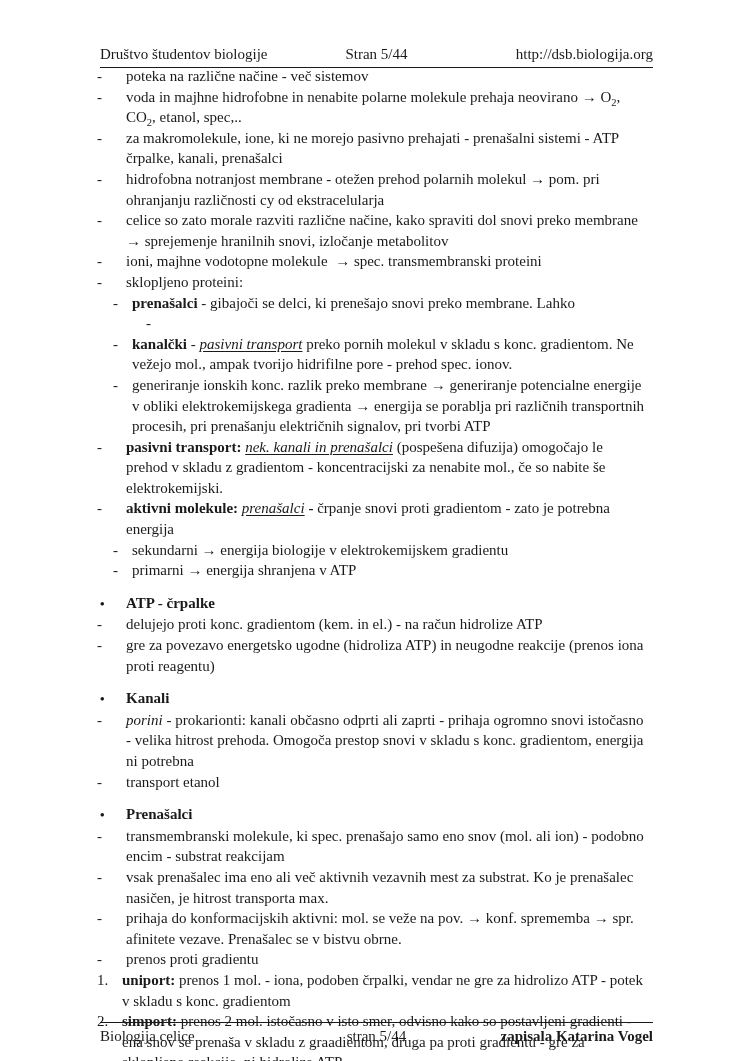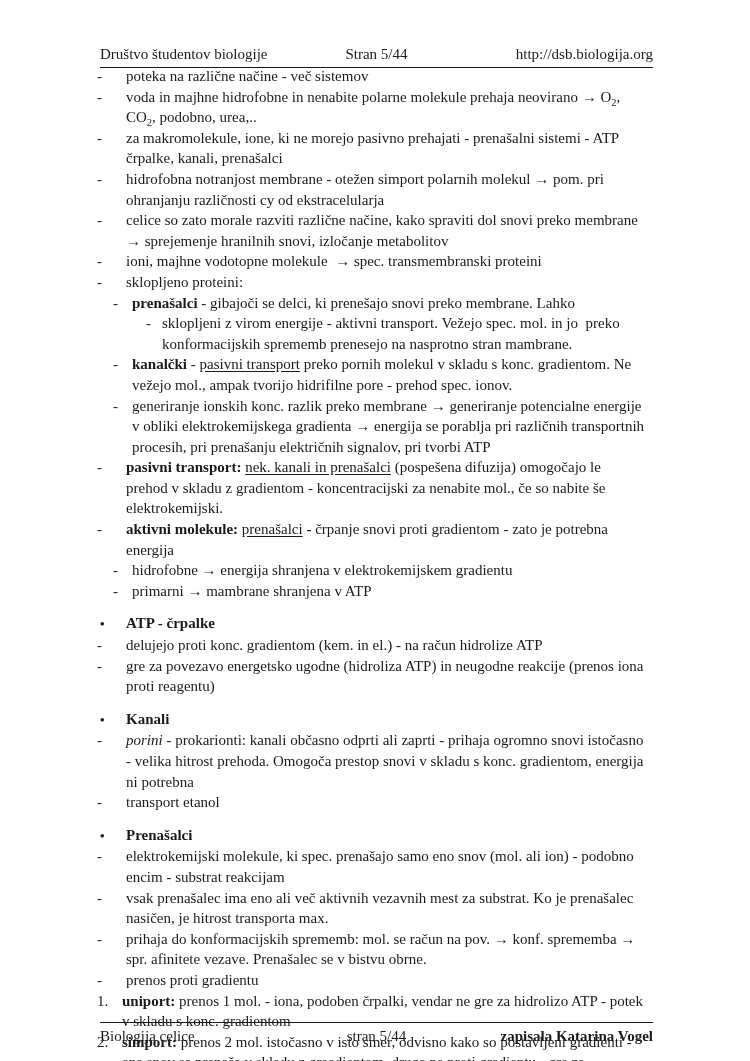--- a/index.html
+++ b/index.html
@@ -42,94 +42,93 @@
   .li2{padding-left:16px;}
   .li2 .marker{width:19px;}
   .li3{padding-left:49px;}
   .li3 .marker{width:16px;}
   .num .marker{width:25px;}
   .heading{padding-left:3px;margin-top:12px;font-weight:bold;}
   .heading .marker{width:26px;font-size:13px;}
   .b{font-weight:bold;}
   .i{font-style:italic;}
   .bi{font-weight:bold;}
-  .u{text-decoration:underline;text-underline-offset:2px;}
+  .u{text-decoration:underline;text-underline-offset:2px;font-style:italic;}
   sub{font-size:0.7em;line-height:0;}
 </style>
 </head>
 <body>
 
 <div class="page">
 
   <div class="hdr">
     <span class="c">Stran 5/44</span>
     <span class="l">Društvo študentov biologije</span>
     <span class="r">http://dsb.biologija.org</span>
   </div>
 
   <div class="doc-body" id="content">
       <div class="row li1">
         <span class="marker">-</span>
         <span class="text"><span>poteka na različne načine - več sistemov</span></span>
       </div>
       <div class="row li1">
         <span class="marker">-</span>
-        <span class="text"><span>voda in majhne hidrofobne in nenabite polarne molekule prehaja neovirano → O</span><sub>2</sub><span>, CO</span><sub>2</sub><span>, podobno, urea,..</span></span>
+        <span class="text"><span>voda in majhne hidrofobne in nenabite polarne molekule prehaja neovirano → O</span><sub>2</sub><span>, CO</span><sub>2</sub><span>, etanol, spec,..</span></span>
       </div>
       <div class="row li1">
         <span class="marker">-</span>
         <span class="text"><span>za makromolekule, ione, ki ne morejo pasivno prehajati - prenašalni sistemi - ATP črpalke, kanali, prenašalci</span></span>
       </div>
       <div class="row li1">
         <span class="marker">-</span>
-        <span class="text"><span>hidrofobna notranjost membrane - otežen simport polarnih molekul → pom. pri ohranjanju različnosti cy od ekstracelularja</span></span>
+        <span class="text"><span>hidrofobna notranjost membrane - otežen prehod polarnih molekul → pom. pri ohranjanju različnosti cy od ekstracelularja</span></span>
       </div>
       <div class="row li1">
         <span class="marker">-</span>
         <span class="text"><span>celice so zato morale razviti različne načine, kako spraviti dol snovi preko membrane → sprejemenje hranilnih snovi, izločanje metabolitov</span></span>
       </div>
       <div class="row li1">
         <span class="marker">-</span>
         <span class="text"><span>ioni, majhne vodotopne molekule  → spec. transmembranski proteini</span></span>
       </div>
       <div class="row li1">
         <span class="marker">-</span>
         <span class="text"><span>sklopljeno proteini:</span></span>
       </div>
       <div class="row li2">
         <span class="marker">-</span>
         <span class="text"><span class="b">prenašalci</span><span> - gibajoči se delci, ki prenešajo snovi preko membrane. Lahko</span></span>
       </div>
       <div class="row li3">
         <span class="marker">-</span>
-        <span class="text"><span>sklopljeni z virom energije - aktivni transport. Vežejo spec. mol. in jo  preko konformacijskih sprememb prenesejo na nasprotno stran mambrane.</span></span>
       </div>
       <div class="row li2">
         <span class="marker">-</span>
         <span class="text"><span class="b">kanalčki</span><span> - </span><span class="u">pasivni transport</span><span> preko pornih molekul v skladu s konc. gradientom. Ne vežejo mol., ampak tvorijo hidrifilne pore - prehod spec. ionov.</span></span>
       </div>
       <div class="row li2">
         <span class="marker">-</span>
         <span class="text"><span>generiranje ionskih konc. razlik preko membrane → generiranje potencialne energije v obliki elektrokemijskega gradienta → energija se porablja pri različnih transportnih procesih, pri prenašanju električnih signalov, pri tvorbi ATP</span></span>
       </div>
       <div class="row li1">
         <span class="marker">-</span>
         <span class="text"><span class="b">pasivni transport: </span><span class="u">nek. kanali in prenašalci</span><span> (pospešena difuzija) omogočajo le prehod v skladu z gradientom - koncentracijski za nenabite mol., če so nabite še elektrokemijski.</span></span>
       </div>
       <div class="row li1">
         <span class="marker">-</span>
         <span class="text"><span class="b">aktivni molekule: </span><span class="u">prenašalci</span><span class="b"> - </span><span>črpanje snovi proti gradientom - zato je potrebna energija</span></span>
       </div>
       <div class="row li2">
         <span class="marker">-</span>
-        <span class="text"><span>hidrofobne → energija shranjena v elektrokemijskem gradientu</span></span>
+        <span class="text"><span>sekundarni → energija biologije v elektrokemijskem gradientu</span></span>
       </div>
       <div class="row li2">
         <span class="marker">-</span>
-        <span class="text"><span>primarni → mambrane shranjena v ATP</span></span>
+        <span class="text"><span>primarni → energija shranjena v ATP</span></span>
       </div>
       <div class="row heading">
         <span class="marker">•</span>
         <span class="text"><span class="b">ATP - črpalke</span></span>
       </div>
       <div class="row li1">
         <span class="marker">-</span>
         <span class="text"><span>delujejo proti konc. gradientom (kem. in el.) - na račun hidrolize ATP</span></span>
       </div>
       <div class="row li1">
@@ -147,29 +146,29 @@
       <div class="row li1">
         <span class="marker">-</span>
         <span class="text"><span>transport etanol</span></span>
       </div>
       <div class="row heading">
         <span class="marker">•</span>
         <span class="text"><span class="b">Prenašalci</span></span>
       </div>
       <div class="row li1">
         <span class="marker">-</span>
-        <span class="text"><span>elektrokemijski molekule, ki spec. prenašajo samo eno snov (mol. ali ion) - podobno encim - substrat reakcijam</span></span>
+        <span class="text"><span>transmembranski molekule, ki spec. prenašajo samo eno snov (mol. ali ion) - podobno encim - substrat reakcijam</span></span>
       </div>
       <div class="row li1">
         <span class="marker">-</span>
         <span class="text"><span>vsak prenašalec ima eno ali več aktivnih vezavnih mest za substrat. Ko je prenašalec nasičen, je hitrost transporta max.</span></span>
       </div>
       <div class="row li1">
         <span class="marker">-</span>
-        <span class="text"><span>prihaja do konformacijskih sprememb: mol. se račun na pov. → konf. sprememba → spr. afinitete vezave. Prenašalec se v bistvu obrne.</span></span>
+        <span class="text"><span>prihaja do konformacijskih aktivni: mol. se veže na pov. → konf. sprememba → spr. afinitete vezave. Prenašalec se v bistvu obrne.</span></span>
       </div>
       <div class="row li1">
         <span class="marker">-</span>
         <span class="text"><span>prenos proti gradientu</span></span>
       </div>
       <div class="row num">
         <span class="marker">1.</span>
         <span class="text"><span class="bi">uniport:</span><span> prenos 1 mol. - iona, podoben črpalki, vendar ne gre za hidrolizo ATP - potek v skladu s konc. gradientom</span></span>
       </div>
       <div class="row num">

